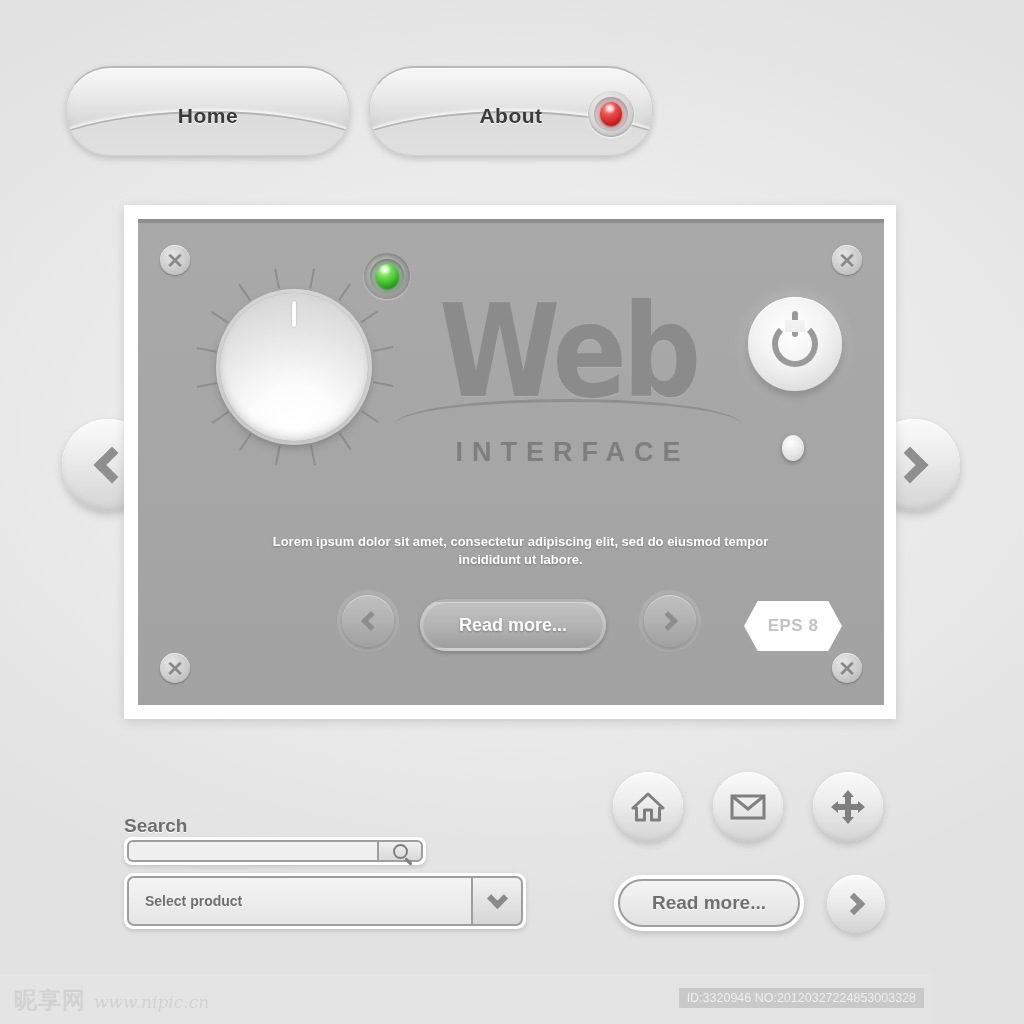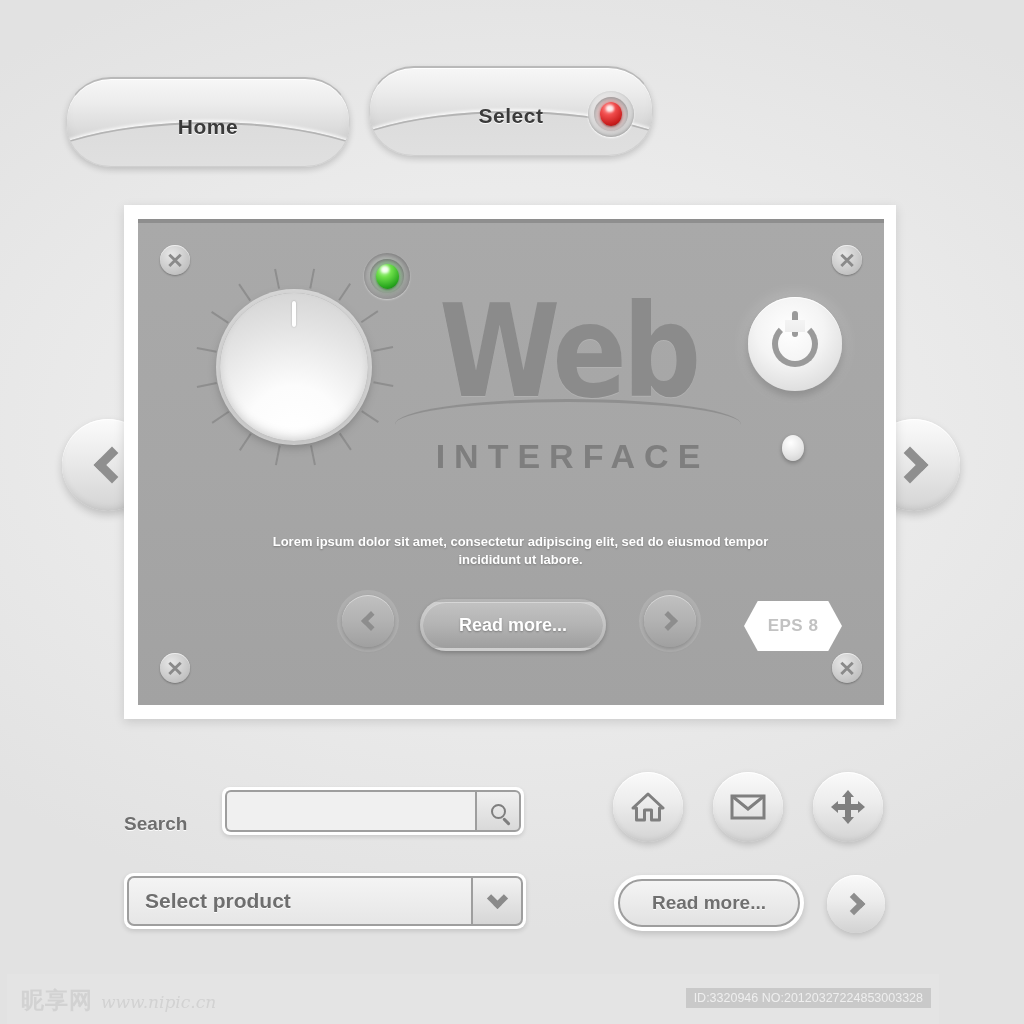--- a/index.html
+++ b/index.html
@@ -58,21 +58,21 @@
     left: 0; right: 0;
     top: 36px;
     text-align: center;
     font-size: 21px;
     font-weight: bold;
     color: #3a3a3a;
     letter-spacing: 0.5px;
     text-shadow: 0 1px 0 rgba(255,255,255,0.9);
     z-index: 4;
   }
-  #tab-home  { left: 66px; margin-top: 11px; }
+  #tab-home  { left: 66px; }
   #tab-about { left: 369px; }
   #tab-products { left: 672px; }
 
   
   .tab-led-bezel {
     position: absolute;
     right: 18px;
     top: 23px;
     width: 46px; height: 46px;
     border-radius: 50%;
@@ -262,21 +262,21 @@
   #logo-swoosh::before {
     content: "";
     position: absolute;
     left: 2%; right: 2%;
     top: -6px;
     height: 48px;
     border-top: 3px solid #8f8f8f;
     border-radius: 50%;
   }
   #logo-interface {
-    font-size: 34px;
+    font-size: 27px;
     font-weight: bold;
     letter-spacing: 9px;
     color: #7e7e7e;
     margin-top: 2px;
     padding-left: 9px;
   }
 
   #panel-desc {
     position: absolute;
     left: 110px; top: 310px;
@@ -382,23 +382,23 @@
     display: flex; align-items: center; justify-content: center;
     color: #c2c2c2;
     font-size: 17px;
     font-weight: bold;
     letter-spacing: 0.5px;
   }
 
   
   #search-row {
     position: absolute;
-    left: 124px; top: 785px;
+    left: 124px; top: 815px;
     width: 410px; height: 50px;
-    display: flex; align-items: flex-end;
+    display: flex; align-items: flex-start; flex-direction: column;
   }
   #search-label {
     width: 98px;
     font-size: 19px;
     font-weight: bold;
     color: #6e6e6e;
     text-shadow: 0 1px 0 rgba(255,255,255,0.9);
   }
   #search-box {
     position: relative;
@@ -456,21 +456,21 @@
     display: flex;
   }
   #select-value {
     flex: 1;
     border: 2px solid #9e9e9e;
     border-right: none;
     border-radius: 7px 0 0 7px;
     background: linear-gradient(to bottom, #f4f4f4, #e6e6e6);
     display: flex; align-items: center;
     padding-left: 16px;
-    font-size: 21px;
+    font-size: 14px;
     font-weight: bold;
     color: #6e6e6e;
     text-shadow: 0 1px 0 rgba(255,255,255,0.9);
   }
   #select-caret {
     width: 52px;
     border: 2px solid #9e9e9e;
     border-radius: 0 7px 7px 0;
     background: linear-gradient(to bottom, #f2f2f2, #d6d6d6);
     display: flex; align-items: center; justify-content: center;
@@ -527,21 +527,21 @@
     border-radius: 50%;
     background: linear-gradient(to bottom, #fafafa 0%, #ececec 45%, #d2d2d2 100%);
     box-shadow: 0 3px 6px rgba(0,0,0,0.16), 0 1px 0 rgba(255,255,255,0.9) inset;
     display: flex; align-items: center; justify-content: center;
   }
   #bottom-next .chev-sm { border-top-width: 6px; border-right-width: 6px; width: 16px; height: 16px; }
 
   
   #watermark {
     position: absolute;
-    left: 7px; bottom: 0;
+    left: 0; bottom: 0;
     width: 932px; height: 50px;
     background: #e4e4e4;
   }
   #watermark-brand {
     position: absolute;
     left: 14px; top: 11px;
     display: flex; align-items: baseline; gap: 8px;
     color: #d2d2d2;
   }
   #watermark-cn {
@@ -570,21 +570,21 @@
 
 <div id="stage">
 
   <div class="nav-bar">
 
     <div class="nav-tab" id="tab-home">
       <div class="nav-tab-label">Home</div>
     </div>
 
     <div class="nav-tab" id="tab-about">
-      <div class="nav-tab-label">Select</div>
+      <div class="nav-tab-label">About</div>
       <div class="tab-led-bezel">
         <div class="led-red"></div>
       </div>
     </div>
 
 
   </div>
 
   <div class="side-arrow" id="side-arrow-prev">
     <span class="chev left"></span>

